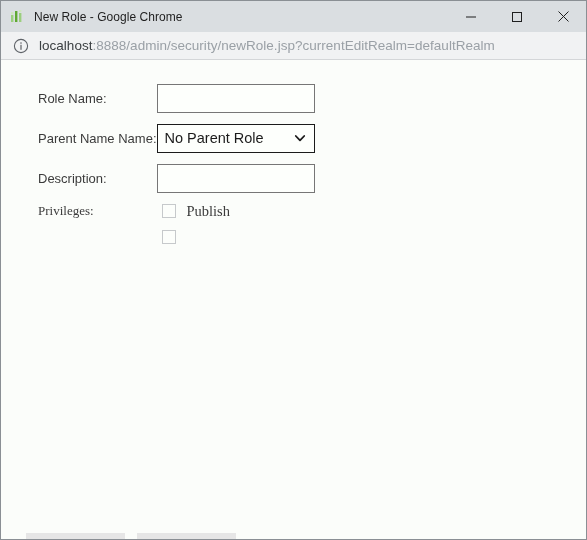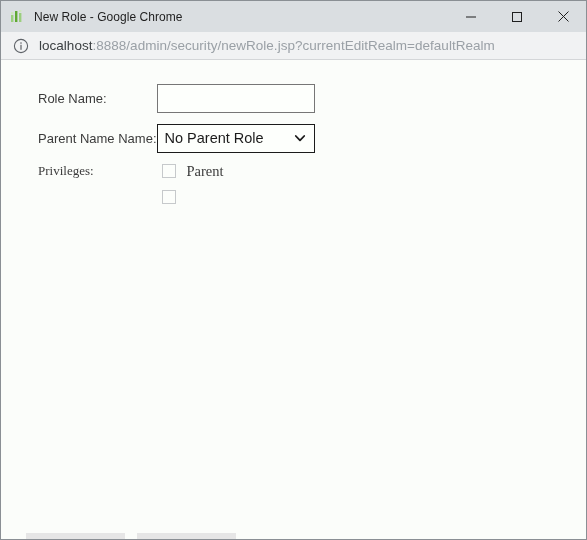--- a/index.html
+++ b/index.html
@@ -263,25 +263,31 @@
           <td class="field-cell">
             <div class="select-wrap">
               <span class="select-value">No Parent Role</span>
               <svg class="select-arrow" viewBox="0 0 12 12">
                 <path d="M1.8 4 L6 8.4 L10.2 4" fill="none" stroke="#1b1b1b" stroke-width="1.8" stroke-linecap="round" stroke-linejoin="round"></path>
               </svg>
             </div>
           </td>
         </tr>
         <tr>
+          <td class="label-cell">Description:</td>
+          <td class="field-cell">
+            <input class="text-field" type="text" value="" style="">
+          </td>
+        </tr>
+        <tr>
           <td class="label-cell priv-cell">Privileges:</td>
           <td class="priv-cell">
             <div class="check-row">
               <span class="checkbox"></span>
-              <span class="check-label">Parent</span>
+              <span class="check-label">Publish</span>
             </div>
           </td>
         </tr>
         <tr>
           <td class="label-cell priv-cell"></td>
           <td class="priv-cell">
             <div class="check-row">
               <span class="checkbox"></span>
             </div>
           </td>

